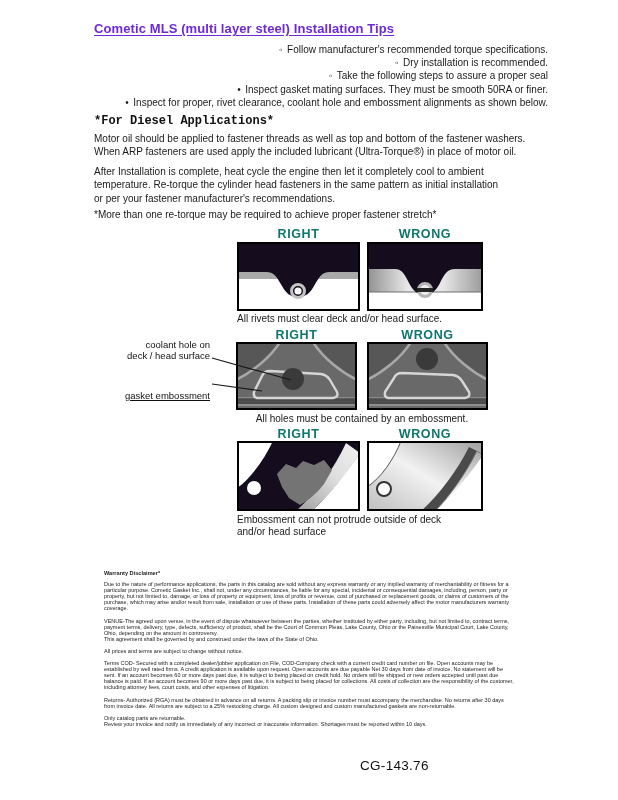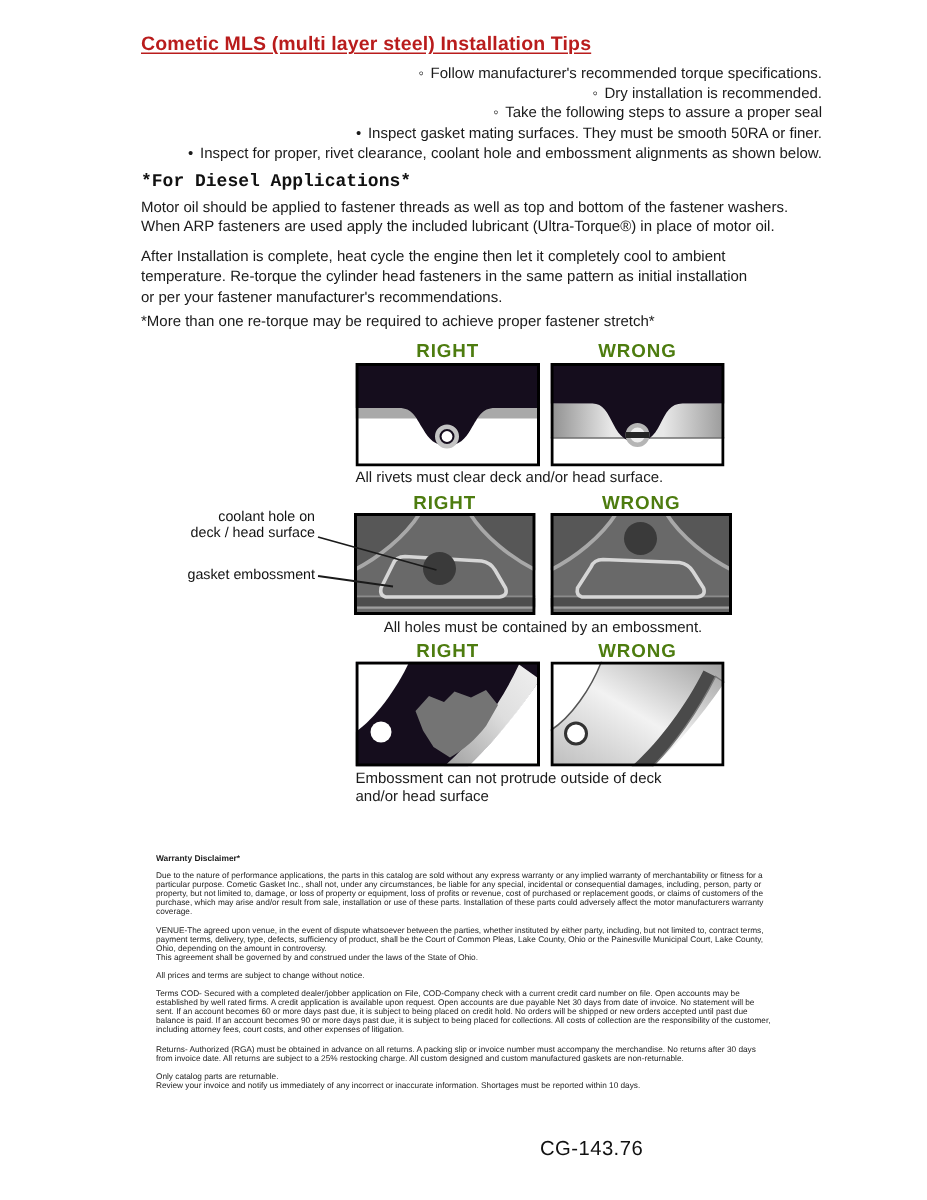--- a/index.html
+++ b/index.html
@@ -1,34 +1,34 @@
 <!DOCTYPE html>
 <html><head>
 <meta charset="utf-8">
 <style>
   * { margin:0; padding:0; box-sizing:border-box; }
   html,body { width:618px; height:800px; background:#ffffff; }
   body { font-family:"Liberation Sans", sans-serif; color:#1a1a1a; }
   .page { position:relative; width:618px; height:800px; background:#fff; overflow:hidden; }
   .abs { position:absolute; }
 
-  .doc-title { font-size:13px; font-weight:bold; text-decoration:underline; text-underline-offset:2px; letter-spacing:.1px; color:#b91c1c; }
+  .doc-title { font-size:13px; font-weight:bold; text-decoration:underline; text-underline-offset:2px; letter-spacing:.1px; color:#6d28d9; }
 
   .tips { font-size:10px; line-height:13.2px; color:#1a1a1a; width:460px; }
   .tip-row { display:flex;justify-content:flex-end; }
   .tip-row.l1 .marker::before { content:"◦"; }
   .tip-row.l2 { margin-left:15px; }
   .tip-row.l2 .marker::before { content:"•"; }
   .marker { width:8px; flex:0 0 8px; }
 
   .heading { font-size:12px; font-weight:bold; color:#111; }
   .para { font-size:10px; line-height:13.4px; width:444px; color:#1a1a1a; }
   .prewrap { white-space:pre-line; }
 
-  .fig-label { font-size:12.5px; font-weight:bold; letter-spacing:.6px; text-align:center; color:#4d7c0f; }
+  .fig-label { font-size:12.5px; font-weight:bold; letter-spacing:.6px; text-align:center; color:#0f766e; }
   .fig-caption { font-size:10px; color:#1a1a1a; line-height:11.5px; }
   .panel { display:block; }
 
   .annot { font-size:9.5px; line-height:10.8px; text-align:right; width:92px; color:#111; }
 
   .disclaimer { width:412px; font-size:5.5px; line-height:6.1px; color:#1c1c1c; }
   .disclaimer .d-heading { font-weight:bold; font-size:5.6px; margin-bottom:5px; }
   .disclaimer p { margin-bottom:6px; white-space:pre-line; }
 
   .page-code { font-size:13.5px; letter-spacing:.3px; color:#111; }
@@ -131,21 +131,21 @@
     <line x1="0" y1="63" x2="121" y2="63" stroke="#9e9e9e" stroke-width="1.5"></line>
     <circle cx="60" cy="17" r="11" fill="#3a3a3a"></circle>
     <path d="M21,56 Q17,55 18,50 L27,36 Q29,31 35,31 L86,33 Q92,34 95,39 L102,50 Q104,55 98,56 Z" fill="none" stroke="#d6d6d6" stroke-width="2.4" stroke-linejoin="round"></path>
     <rect x="1" y="1" width="119" height="66" fill="none" stroke="#000000" stroke-width="2"></rect>
   </svg>
 
   <div class="abs annot" style="left:118px; top:340px;">
     <div>coolant hole on</div>
     <div>deck / head surface</div>
   </div>
-  <div class="abs annot" style="left:118px; top:379px;">gasket embossment</div>
+  <div class="abs annot" style="left:118px; top:391px;text-decoration:underline;">gasket embossment</div>
 
   <svg class="abs" style="left:118px; top:338px; pointer-events:none;" width="182" height="62" viewBox="0 0 182 62">
     <line x1="94" y1="20" x2="173" y2="42" stroke="#1a1a1a" stroke-width="1.2"></line>
     <line x1="94" y1="46" x2="144" y2="53" stroke="#1a1a1a" stroke-width="1.2"></line>
   </svg>
 
   <div class="abs fig-caption" style="left:236px; top:413px; width:252px; text-align:center;">All holes must be contained by an embossment.</div>
 
   <div class="abs fig-label" style="left:237px; top:427px; width:123px;">RIGHT</div>
   <div class="abs fig-label" style="left:367px; top:427px; width:116px;">WRONG</div>

